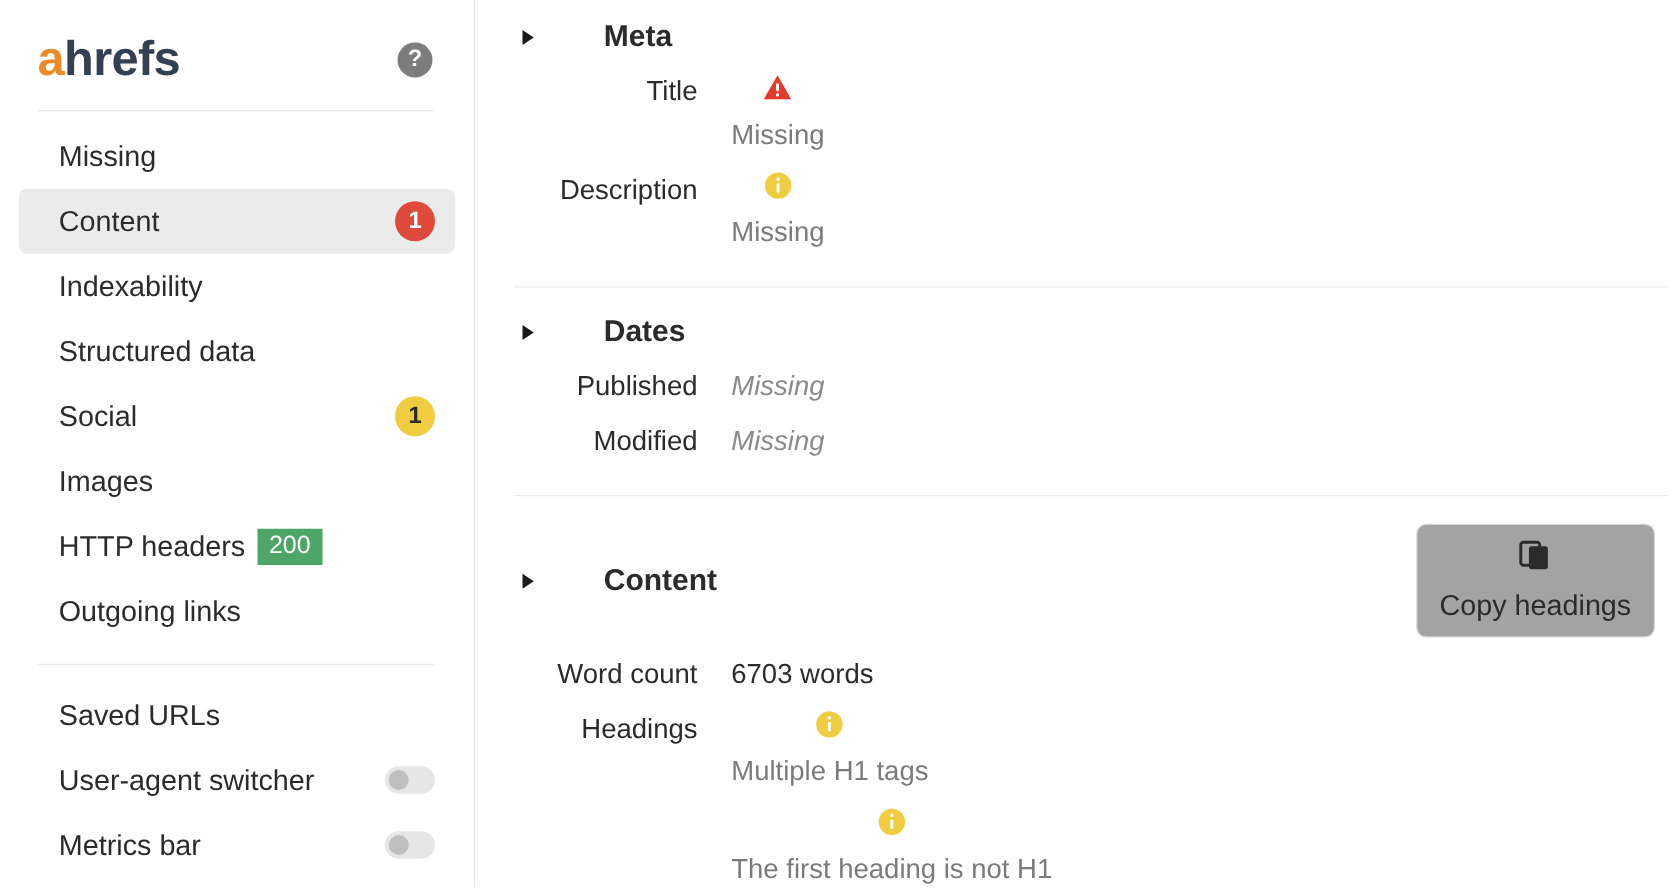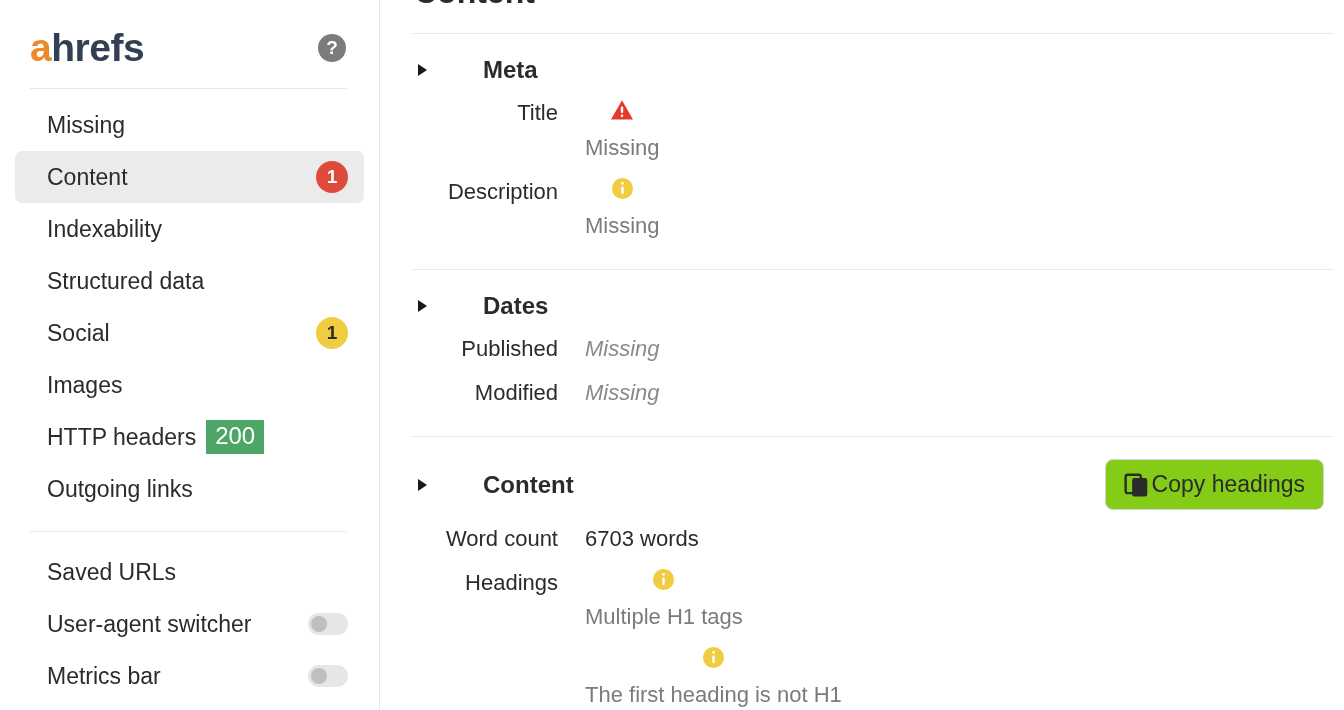--- a/index.html
+++ b/index.html
@@ -52,21 +52,21 @@
   .badge-circle {
     width: 32px; height: 32px; border-radius: 50%;
     display: flex; align-items: center; justify-content: center;
     font-size: 19px; font-weight: bold; flex: 0 0 32px;
   }
   .badge-red { background: #e04a3c; color: #ffffff; }
   .badge-yellow { background: #f0cc41; color: #2b2b2b; }
   .badge-pill {
     background: #4da665; color: #ffffff;
     border-radius: 0; padding: 2px 9px 4px 9px;
-    font-size: 24px; line-height: 1.15;
+    font-size: 20px; line-height: 1.15;
   }
   .sb-divider2 { height: 1px; background: #e8e8e8; margin: 16px 32px 14px 30px; }
   .toggle {
     width: 40px; height: 22px; border-radius: 11px;
     background: #e6e6e6; position: relative; cursor: pointer; flex: 0 0 40px;
   }
   .toggle .knob {
     position: absolute; top: 3px; left: 3px;
     width: 16px; height: 16px; border-radius: 50%;
     background: #bfbfbf;
@@ -108,27 +108,28 @@
     color: #2b2b2b;
     flex-direction: column;
   }
   .row-value.muted { color: #7b7b7b; }
   .row-value.italic { font-style: italic; color: #8a8a8a; }
 
   .warn-icon { width: 24px; height: 22px; flex: 0 0 24px; display:block; }
   .info-icon { width: 23px; height: 23px; flex: 0 0 23px; display:block; }
 
   .copy-btn {
-    display: inline-flex; align-items: center; gap: 2px;
+    display: inline-flex; align-items: center; gap: 14px;
     border: 1px solid #d4d4d4; border-radius: 8px;
-    background: #84cc16;
+    background: #a3a3a3;
     padding: 11px 18px;
     font-size: 23px; color: #2b2b2b;
     cursor: pointer;
     font-family: "Liberation Sans", sans-serif;
+    flex-direction: column;
   }
   .copy-glyph { width: 26px; height: 26px; display: block; }
 </style>
 </head>
 <body>
 
 <div class="app">
 
   <aside class="sidebar">
 

